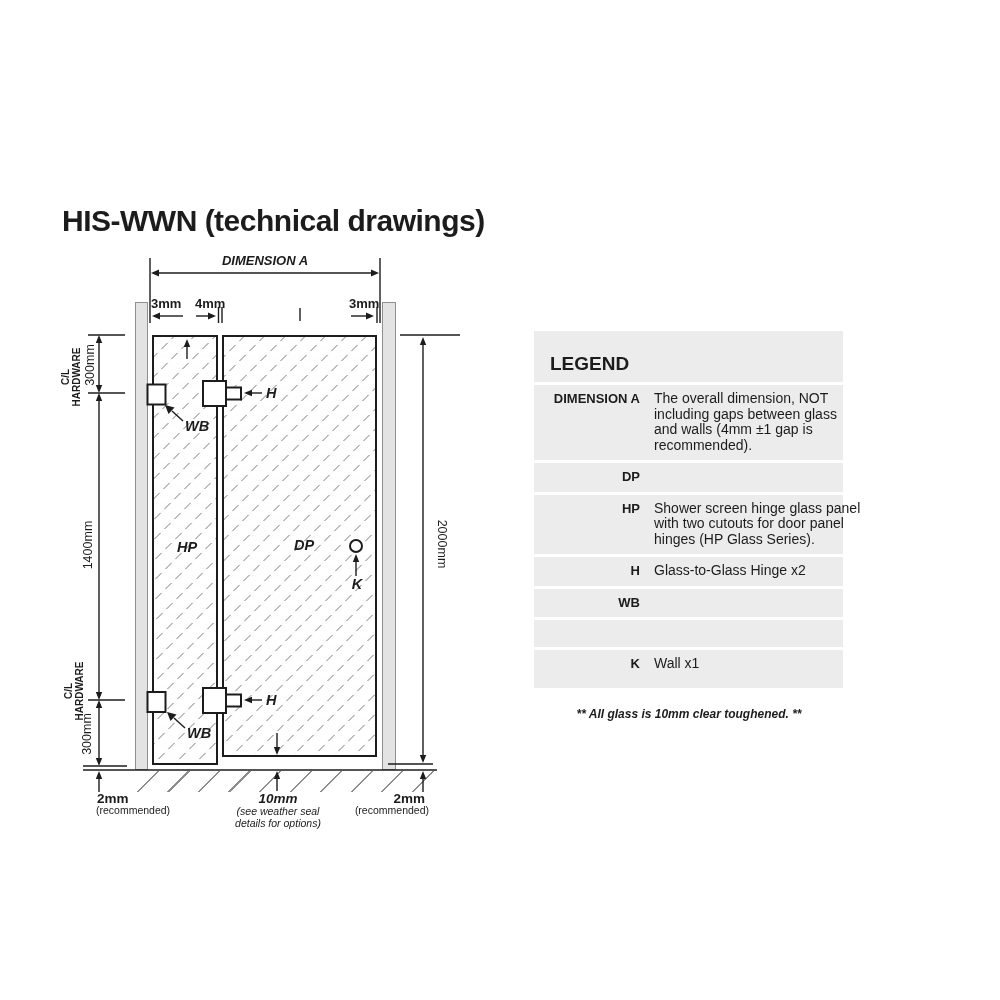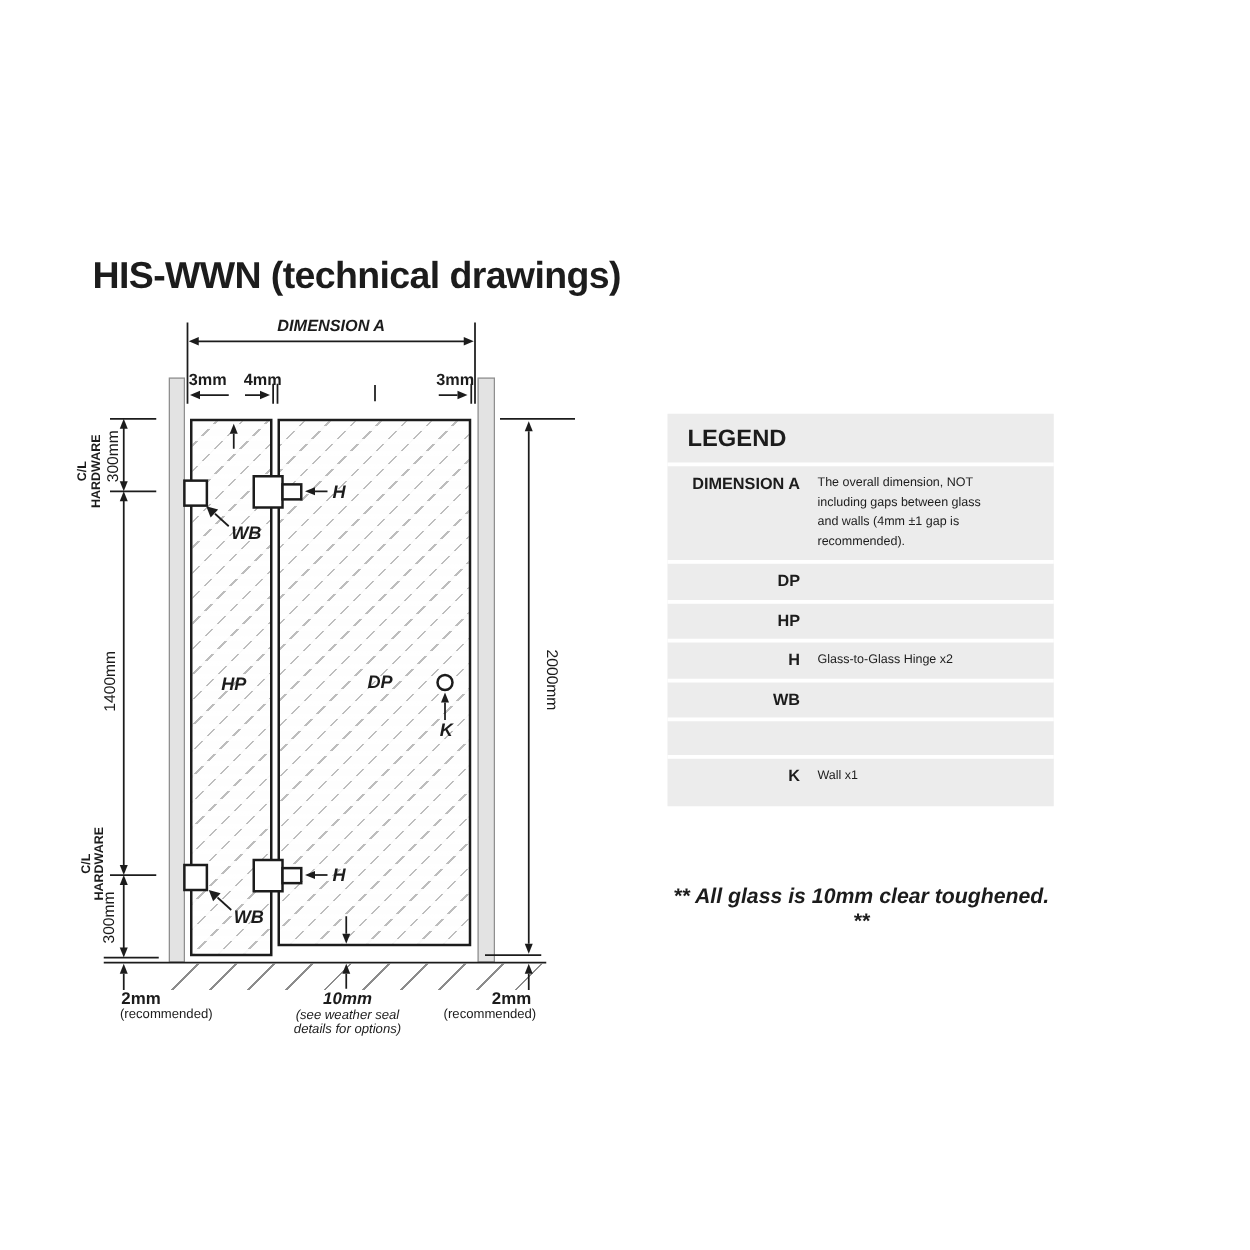--- a/index.html
+++ b/index.html
@@ -1,17 +1,17 @@
 <!DOCTYPE html>
 <html><head>
 <meta charset="utf-8">
 <style>
   html,body{margin:0;padding:0;background:#fff;}
   body{width:1000px;height:1000px;position:relative;font-family:"Liberation Sans",sans-serif;color:#1c1c1c;}
-  .page-title{position:absolute;left:74px;top:184px;font-size:30px;font-weight:700;letter-spacing:-.5px;white-space:pre;}
+  .page-title{position:absolute;left:62px;top:184px;font-size:30px;font-weight:700;letter-spacing:-.5px;white-space:pre;}
   #drawing{position:absolute;left:55px;top:245px;width:430px;height:600px;}
   #drawing .wall{position:absolute;background:#e3e3e3;border:1px solid #8f8f8f;box-sizing:border-box;}
   #wall-left{left:80px;top:57px;width:13px;height:468px;}
   #wall-right{left:327px;top:57px;width:14px;height:468px;}
   .glass{position:absolute;box-sizing:border-box;border:2px solid #1c1c1c;background-color:#fefefe;
     background-image:
       repeating-linear-gradient(0deg, rgba(255,255,255,.93) 0 4px, transparent 4px 10px),
       repeating-linear-gradient(135deg, transparent 0 13px, #bdbdbd 13px 14.4px);}
   #glass-hp{left:97px;top:90px;width:66px;height:430px;}
   #glass-dp{left:167px;top:90px;width:155px;height:422px;}
@@ -23,27 +23,27 @@
   #overlay .hw{fill:#fff;stroke:#1c1c1c;stroke-width:2;}
   #overlay text{fill:#1c1c1c;font-family:"Liberation Sans",sans-serif;}
   .t-dim{font-size:12.5px;}
   .t-sm{font-size:13px;font-weight:700;}
   .t-it{font-style:italic;}
   .t-bi{font-weight:700;font-style:italic;font-size:14.5px;}
   .t-cl{font-size:10px;font-weight:700;}
   .t-note{font-size:10.5px;}
   .t-mm{font-size:13.5px;font-weight:700;}
   .legend{position:absolute;left:534px;top:331px;width:309px;background:#ececec;}
-  .legend-head{font-size:19px;font-weight:700;padding:10px 0 7px 16px;}
+  .legend-head{font-size:19px;font-weight:700;padding:22px 0 7px 16px;}
   .lrow{display:flex;border-top:3px solid #fff;padding:6px 0 7px 16px;}
   .lrow .term{flex:0 0 90px;text-align:right;font-size:13px;font-weight:700;line-height:15.5px;white-space:pre;}
-  .lrow .desc{margin-left:14px;font-size:10px;line-height:15.5px;white-space:pre;}
+  .lrow .desc{margin-left:14px;font-size:14px;line-height:15.5px;white-space:pre;}
   .lrow.empty{min-height:14px;}
   .lrow.last{padding-bottom:16px;}
-  .legend-foot{position:absolute;left:534px;top:707px;width:310px;text-align:center;font-size:17px;font-style:italic;font-weight:600;}
+  .legend-foot{position:absolute;left:534px;top:707px;width:310px;text-align:center;font-size:12px;font-style:italic;font-weight:600;}
 </style>
 </head>
 <body>
 
 <h1 class="page-title">HIS-WWN (technical drawings)</h1>
 
 <div id="drawing">
   <div class="wall" id="wall-left"></div>
   <div class="wall" id="wall-right"></div>
   <div class="glass" id="glass-hp"></div>
@@ -192,20 +192,23 @@
     <div class="desc">The overall dimension, NOT
 including gaps between glass
 and walls (4mm ±1 gap is
 recommended).</div>
   </div>
   <div class="lrow">
     <div class="term">DP</div>
   </div>
   <div class="lrow">
     <div class="term">HP</div>
+    <div class="desc">Shower screen hinge glass panel
+with two cutouts for door panel
+hinges (HP Glass Series).</div>
   </div>
   <div class="lrow">
     <div class="term">H</div>
     <div class="desc">Glass-to-Glass Hinge x2</div>
   </div>
   <div class="lrow">
     <div class="term">WB</div>
   </div>
   <div class="lrow empty">
     <div class="term"></div>

